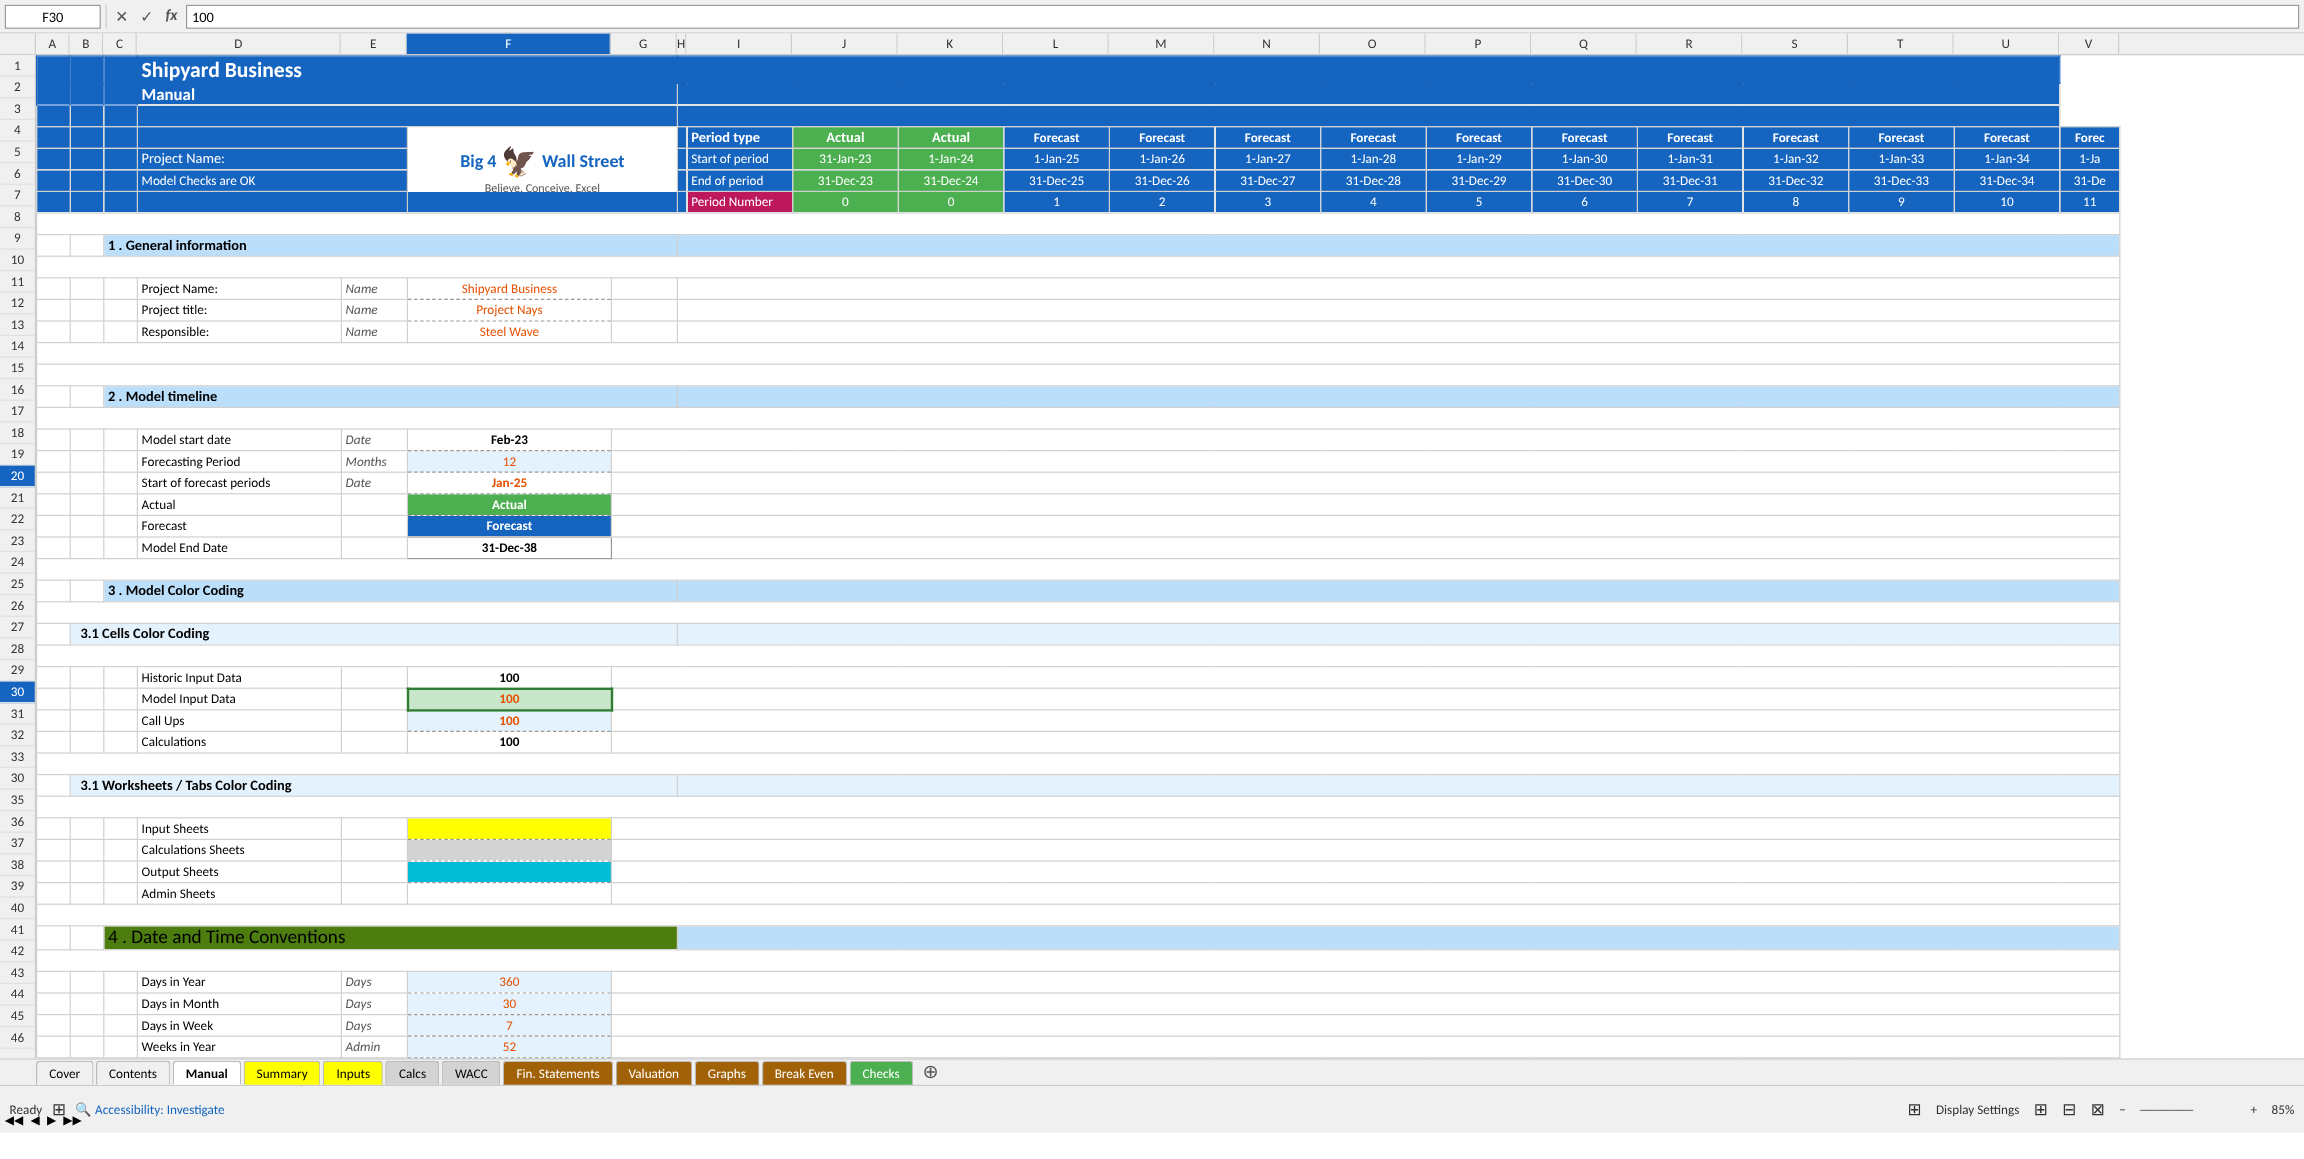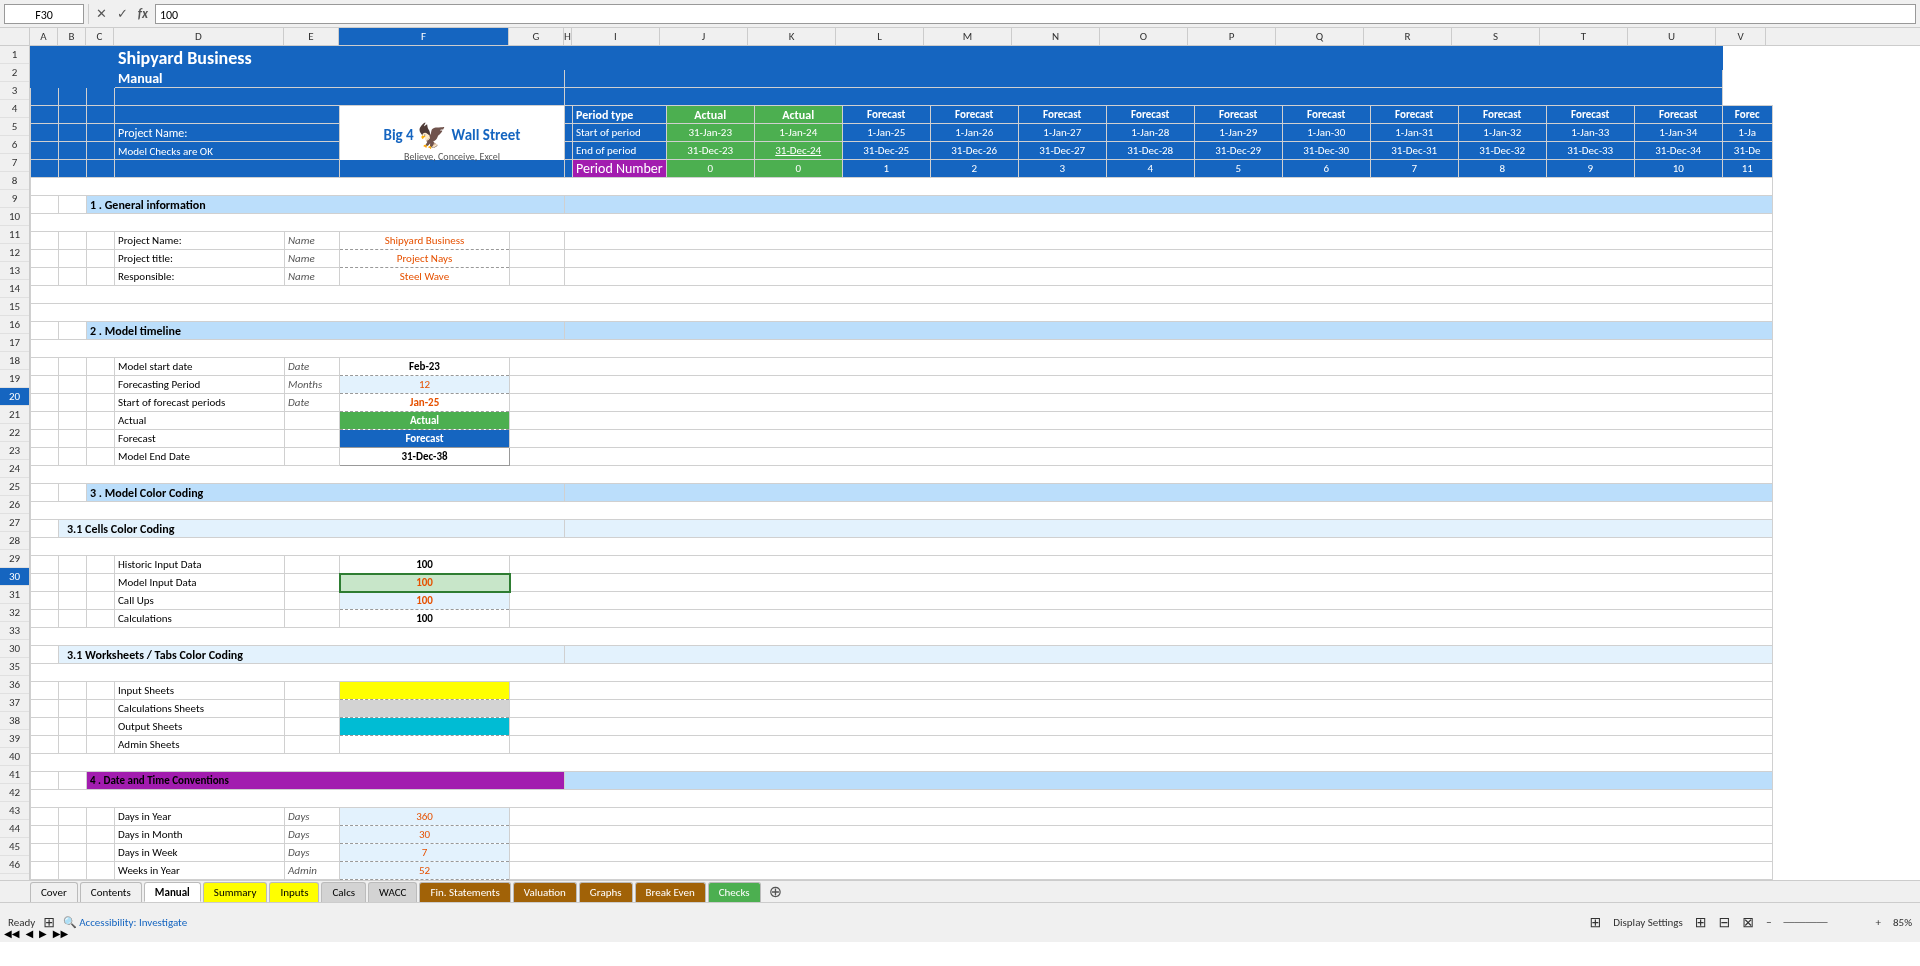--- a/index.html
+++ b/index.html
@@ -320,41 +320,41 @@
         <tr>
           <td style="background:#1565c0;"></td>
           <td style="background:#1565c0;"></td>
           <td style="background:#1565c0;"></td>
           <td colspan="2" style="background:#1565c0;">
             <span style="color:#fff; font-size:11px;">Model Checks are OK</span>
           </td>
           <td style="background:#1565c0;"></td>
           <td style="background:#1565c0; color:#fff; font-size:11px;">End of period</td>
           <td style="background:#4caf50; color:#fff; text-align:center; font-size:11px;">31-Dec-23</td>
-          <td style="background:#4caf50; color:#fff; text-align:center; font-size:11px;text-decoration:underline;">31-Dec-24</td>
+          <td style="background:#4caf50; color:#fff; text-align:center; font-size:11px;">31-Dec-24</td>
           <td style="background:#1565c0; color:#fff; text-align:center; font-size:11px;">31-Dec-25</td>
           <td style="background:#1565c0; color:#fff; text-align:center; font-size:11px;">31-Dec-26</td>
           <td style="background:#1565c0; color:#fff; text-align:center; font-size:11px;">31-Dec-27</td>
           <td style="background:#1565c0; color:#fff; text-align:center; font-size:11px;">31-Dec-28</td>
           <td style="background:#1565c0; color:#fff; text-align:center; font-size:11px;">31-Dec-29</td>
           <td style="background:#1565c0; color:#fff; text-align:center; font-size:11px;">31-Dec-30</td>
           <td style="background:#1565c0; color:#fff; text-align:center; font-size:11px;">31-Dec-31</td>
           <td style="background:#1565c0; color:#fff; text-align:center; font-size:11px;">31-Dec-32</td>
           <td style="background:#1565c0; color:#fff; text-align:center; font-size:11px;">31-Dec-33</td>
           <td style="background:#1565c0; color:#fff; text-align:center; font-size:11px;">31-Dec-34</td>
           <td style="background:#1565c0; color:#fff; text-align:center; font-size:11px; overflow:hidden;">31-De</td>
         </tr>
 
         <tr>
           <td style="background:#1565c0;"></td>
           <td style="background:#1565c0;"></td>
           <td style="background:#1565c0;"></td>
           <td colspan="4" style="background:#1565c0;"></td>
           <td style="background:#1565c0;"></td>
-          <td style="background:#a21caf; color:#fff; font-size:14px;">Period Number</td>
+          <td style="background:#be185d; color:#fff; font-size:11px;">Period Number</td>
           <td style="background:#4caf50; color:#fff; text-align:center; font-size:11px;">0</td>
           <td style="background:#4caf50; color:#fff; text-align:center; font-size:11px;">0</td>
           <td style="background:#1565c0; color:#fff; text-align:center; font-size:11px;">1</td>
           <td style="background:#1565c0; color:#fff; text-align:center; font-size:11px;">2</td>
           <td style="background:#1565c0; color:#fff; text-align:center; font-size:11px;">3</td>
           <td style="background:#1565c0; color:#fff; text-align:center; font-size:11px;">4</td>
           <td style="background:#1565c0; color:#fff; text-align:center; font-size:11px;">5</td>
           <td style="background:#1565c0; color:#fff; text-align:center; font-size:11px;">6</td>
           <td style="background:#1565c0; color:#fff; text-align:center; font-size:11px;">7</td>
           <td style="background:#1565c0; color:#fff; text-align:center; font-size:11px;">8</td>
@@ -609,21 +609,21 @@
           <td colspan="16"></td>
         </tr>
 
         <tr style="height:6px;">
           <td colspan="22"></td>
         </tr>
 
         <tr>
           <td></td>
           <td></td>
-          <td colspan="5" style="background:#a21caf; font-weight:bold; font-size:11px;">4 .  Date and Time Conventions</td>
+          <td colspan="5" style="background:#4d7c0f; font-weight:normal; font-size:16px;">4 .  Date and Time Conventions</td>
           <td colspan="15" style="background:#bbdefb;"></td>
         </tr>
 
         <tr style="height:6px;">
           <td colspan="22"></td>
         </tr>
 
         <tr>
           <td></td>
           <td></td>

